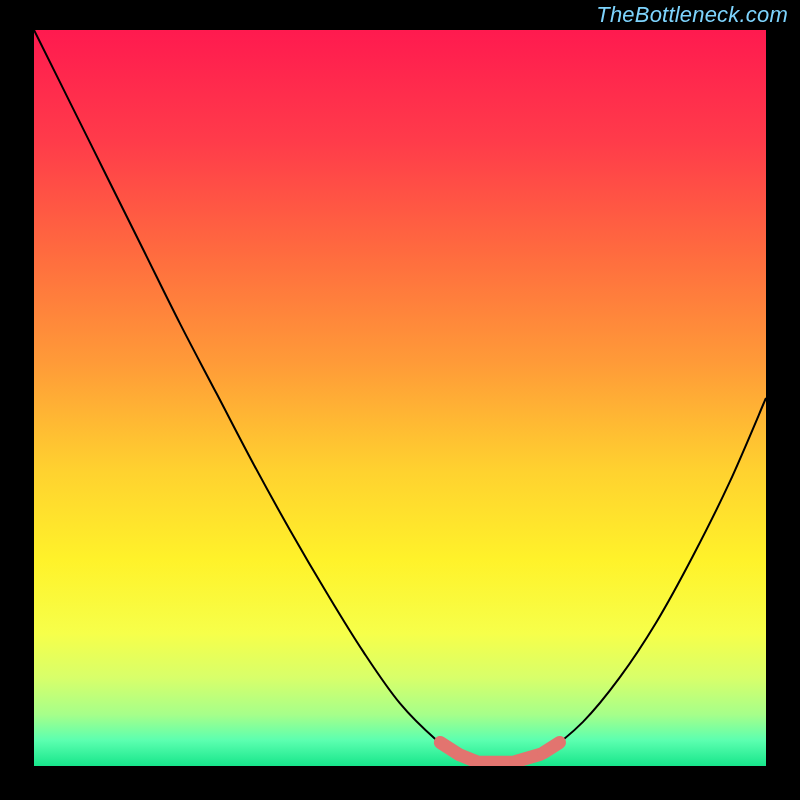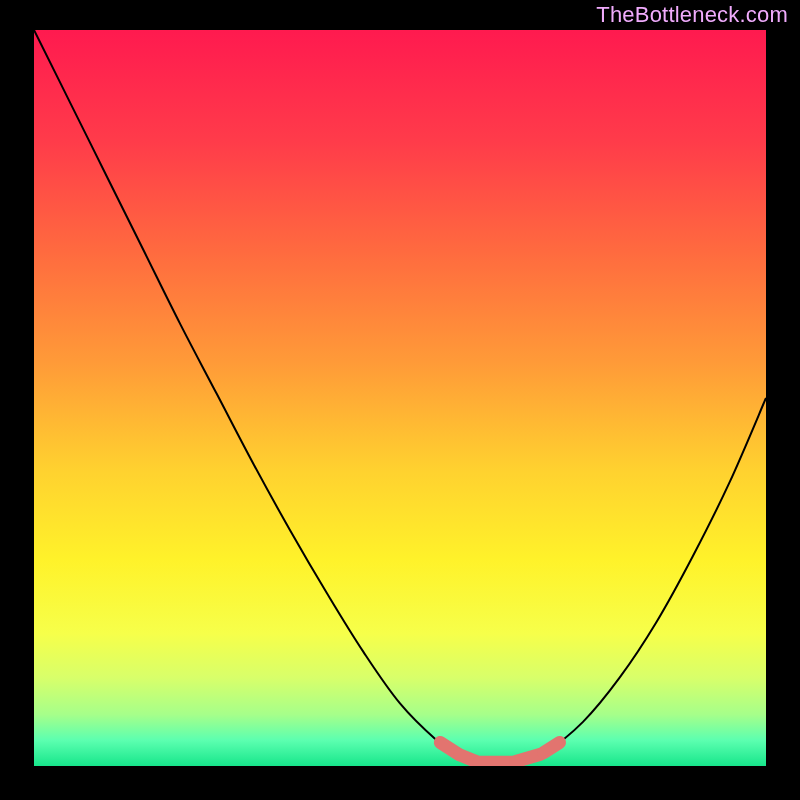--- a/index.html
+++ b/index.html
@@ -14,25 +14,26 @@
   .frame {
     position: relative;
     width: 800px;
     height: 800px;
     background: #000;
   }
   .watermark {
     position: absolute;
     top: 2px;
     right: 12px;
-    color: #f0abfc;
+    color: #7dd3fc;
     font-size: 22px;
     font-weight: 500;
     letter-spacing: 0.2px;
     z-index: 10;
+    font-style: italic;
   }
   .plot-area {
     position: absolute;
     left: 34px;
     top: 30px;
     width: 732px;
     height: 736px;
     overflow: hidden;
   }
   .gradient {

